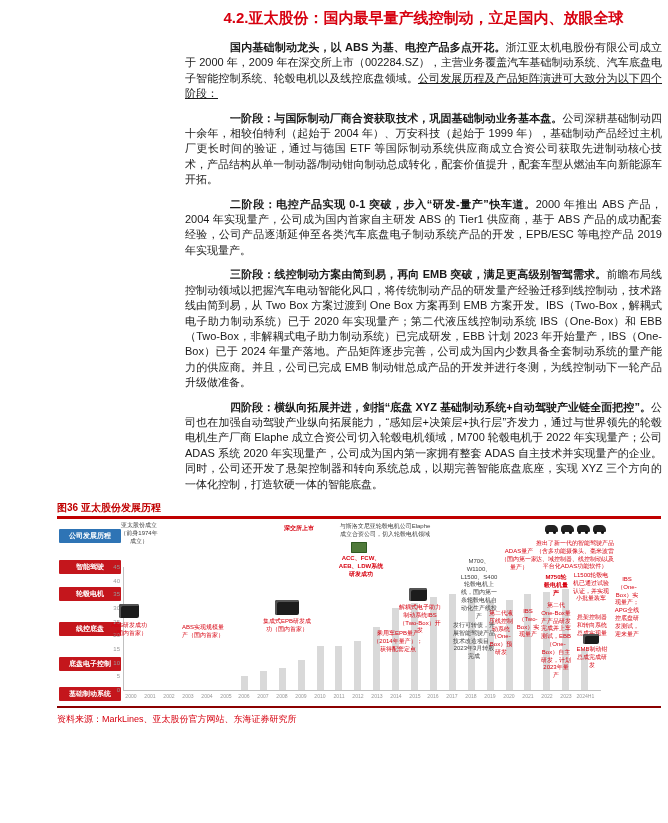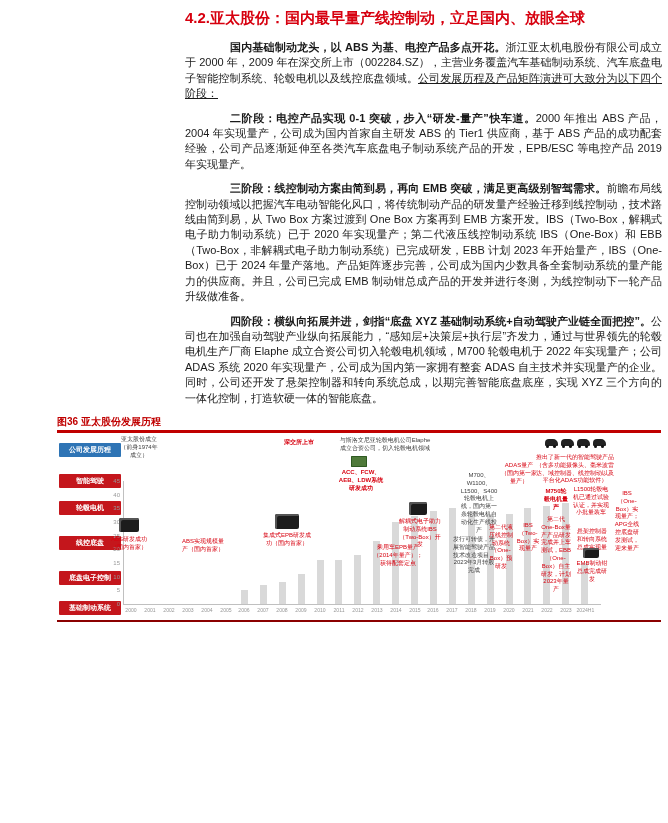--- a/index.html
+++ b/index.html
@@ -1,18 +1,18 @@
 <!DOCTYPE html>
 <html><head>
 <meta charset="utf-8">
 <style>
   html,body{margin:0;padding:0;background:#ffffff;}
   body{width:668px;height:823px;overflow:hidden;font-family:"Liberation Sans","DejaVu Sans",sans-serif;}
   .page{position:relative;width:668px;height:823px;box-sizing:border-box;padding:6px 7px 0 57px;}
-  .section-title{color:#d7000f;font-size:15px;font-weight:bold;margin:2px 0 12px 128px;width:477px;line-height:20px;}
+  .section-title{color:#d7000f;font-size:15px;font-weight:bold;margin:2px 0 12px 128px;width:477px;line-height:20px;text-align:center;}
   p.body{font-size:11px;line-height:15.4px;text-align:justify;text-indent:2em;margin:0 0 9px 128px;width:477px;color:#1a1a1a;}
   p.body .b{font-weight:bold;padding-left:23px;}
   p.body .u{text-decoration:underline;}
   .figure{width:604px;}
   .fig-caption{color:#c00000;font-size:10px;font-weight:bold;line-height:13px;}
   .fig-rule{height:3px;background:#c00000;margin-top:2px;width:604px;}
   .fig-rule2{height:2px;background:#8b0000;margin-top:2px;width:604px;}
   .chart{position:relative;width:604px;height:182px;margin-top:3px;overflow:hidden;}
   .rowlab{position:absolute;left:2px;width:62px;height:14px;color:#fff;font-size:7px;font-weight:bold;
           text-align:center;line-height:14px;border-radius:1px;white-space:nowrap;overflow:hidden;}
@@ -35,20 +35,21 @@
   .closing{margin-top:18px;}
 </style>
 </head>
 <body>
 
 <div class="page">
   <h1 class="section-title">4.2.亚太股份：国内最早量产线控制动，立足国内、放眼全球</h1>
 
   <div id="paras">
       <p class="body"><span class="b">国内基础制动龙头，以 ABS 为基、电控产品多点开花。</span><span>浙江亚太机电股份有限公司成立于 2000 年，2009 年在深交所上市（002284.SZ），主营业务覆盖汽车基础制动系统、汽车底盘电子智能控制系统、轮毂电机以及线控底盘领域。</span><span class="u">公司发展历程及产品矩阵演进可大致分为以下四个阶段：</span></p>
+      <p class="body"><span class="b">一阶段：与国际制动厂商合资获取技术，巩固基础制动业务基本盘。</span><span>公司深耕基础制动四十余年，相较伯特利（起始于 2004 年）、万安科技（起始于 1999 年），基础制动产品经过主机厂更长时间的验证，通过与德国 ETF 等国际制动系统供应商成立合资公司获取先进制动核心技术，产品结构从单一制动器/制动钳向制动总成转化，配套价值提升，配套车型从燃油车向新能源车开拓。</span></p>
       <p class="body"><span class="b">二阶段：电控产品实现 0-1 突破，步入“研发-量产”快车道。</span><span>2000 年推出 ABS 产品，2004 年实现量产，公司成为国内首家自主研发 ABS 的 Tier1 供应商，基于 ABS 产品的成功配套经验，公司产品逐渐延伸至各类汽车底盘电子制动系统产品的开发，EPB/ESC 等电控产品 2019 年实现量产。</span></p>
       <p class="body"><span class="b">三阶段：线控制动方案由简到易，再向 EMB 突破，满足更高级别智驾需求。</span><span>前瞻布局线控制动领域以把握汽车电动智能化风口，将传统制动产品的研发量产经验迁移到线控制动，技术路线由简到易，从 Two Box 方案过渡到 One Box 方案再到 EMB 方案开发。IBS（Two-Box，解耦式电子助力制动系统）已于 2020 年实现量产；第二代液压线控制动系统 IBS（One-Box）和 EBB（Two-Box，非解耦式电子助力制动系统）已完成研发，EBB 计划 2023 年开始量产，IBS（One-Box）已于 2024 年量产落地。产品矩阵逐步完善，公司成为国内少数具备全套制动系统的量产能力的供应商。并且，公司已完成 EMB 制动钳总成产品的开发并进行冬测，为线控制动下一轮产品升级做准备。</span></p>
       <p class="body"><span class="b">四阶段：横纵向拓展并进，剑指“底盘 XYZ 基础制动系统+自动驾驶产业链全面把控”。</span><span>公司也在加强自动驾驶产业纵向拓展能力，“感知层+决策层+执行层”齐发力，通过与世界领先的轮毂电机生产厂商 Elaphe 成立合资公司切入轮毂电机领域，M700 轮毂电机于 2022 年实现量产；公司 ADAS 系统 2020 年实现量产，公司成为国内第一家拥有整套 ADAS 自主技术并实现量产的企业。同时，公司还开发了悬架控制器和转向系统总成，以期完善智能底盘底座，实现 XYZ 三个方向的一体化控制，打造软硬一体的智能底盘。</span></p>
     </div>
 
   <div class="figure">
     <div class="fig-caption">图36 亚太股份发展历程</div>
     <div class="fig-rule"></div>
     <div class="chart" id="chart">
         <div class="rowlab" style="top: 7px; background: rgb(46, 116, 181);">公司发展历程</div>
@@ -140,15 +141,16 @@
         <div class="ann red" style="left: 556px; top: 54px; width: 28px;">IBS（One-Box）实现量产；APG全线控底盘研发测试，迎来量产</div>
         <div class="ann red" style="left: 478px; top: 18px; width: 80px;">推出了新一代的智能驾驶产品（含多功能摄像头、毫米波雷达、域控制器、线控制动以及平台化ADAS功能软件）</div>
         <div class="icon-vehicles" style="left: 488px; top: 3px;">
           <div class="car"></div>
           <div class="car"></div>
           <div class="car"></div>
           <div class="car"></div>
         </div>
       </div>
     <div class="fig-rule2"></div>
+    <div class="fig-source">资料来源：MarkLines、亚太股份官方网站、东海证券研究所</div>
   </div>
 
 </div>
 
 </body></html>

